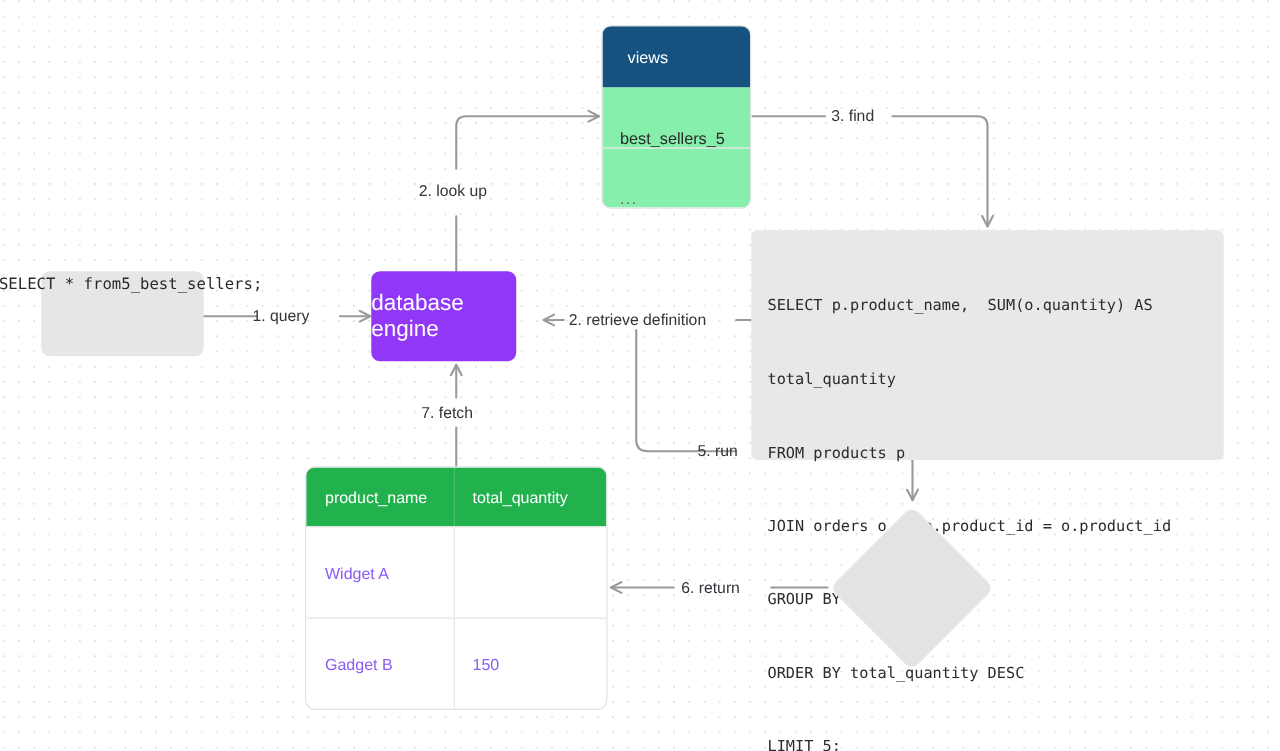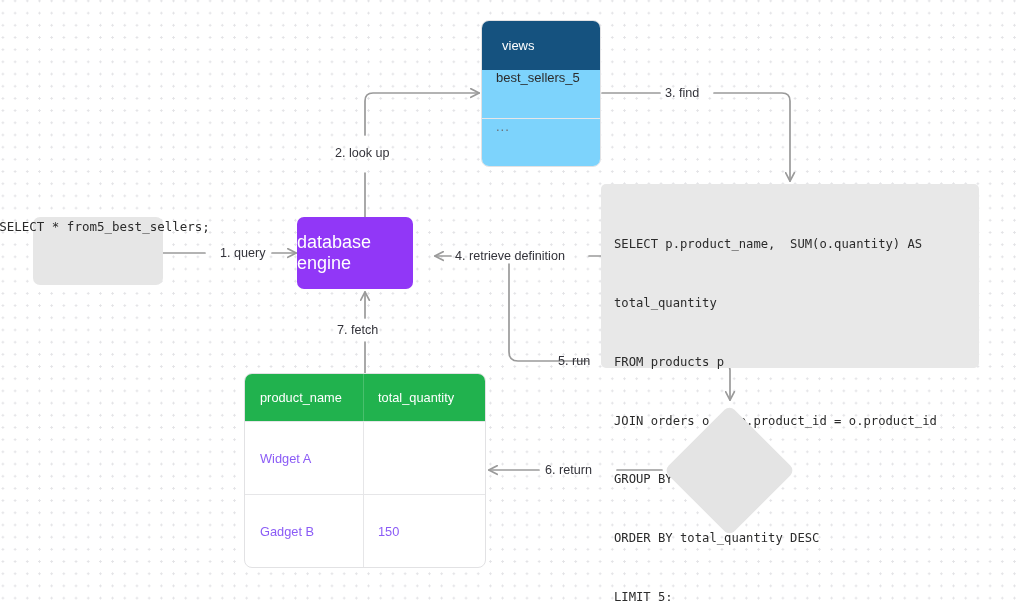--- a/index.html
+++ b/index.html
@@ -73,25 +73,25 @@
     color: #ffffff;
     height: 49px;
     display: flex;
     align-items: center;
     padding-left: 20px;
     font-size: 13px;
   }
   .views-row {
     flex: 1;
     display: flex;
-    align-items: flex-start;
+    align-items: flex-end;
     padding-left: 14px;
     font-size: 13px;
     color: #2b2b2b;
-    background: #7dd3fc;
+    background: #86efac;
   }
   .views-row + .views-row { border-top: 1px solid #e6e6e8; }
   .views-row.muted { color: #6b6b70; letter-spacing: 1px; }
 
   
   .sql-box {
     left: 601px; top: 184px;
     width: 378px; height: 184px;
     background: #e8e8e8;
     border-radius: 5px;
@@ -196,24 +196,24 @@
       <path d="M645,361 L721,361 Q730,361 730,370 L730,400" marker-end="url(#ah)"></path>
 
       <path d="M662,470 L617,470"></path>
       <path d="M539,470 L489,470" marker-end="url(#ah)"></path>
 
       <path d="M365,373 L365,342"></path>
       <path d="M365,318 L365,292" marker-end="url(#ah)"></path>
     </g>
   </svg>
 
-  <div class="edge-label" style="left:220px; top:246px;">1. query</div>
+  <div class="edge-label" style="left:202px; top:246px;">1. query</div>
   <div class="edge-label" style="left:335px; top:146px;">2. look up</div>
   <div class="edge-label" style="left:665px; top:86px;">3. find</div>
-  <div class="edge-label" style="left:455px; top:249px;">4. retrieve definition</div>
+  <div class="edge-label" style="left:455px; top:249px;">2. retrieve definition</div>
   <div class="edge-label" style="left:558px; top:354px;">5. run</div>
   <div class="edge-label" style="left:545px; top:463px;">6. return</div>
   <div class="edge-label" style="left:337px; top:323px;">7. fetch</div>
 
   <div class="node query-box">
     <div>SELECT * from</div>
     <div>5_best_sellers;</div>
   </div>
 
   <div class="node engine-box">

